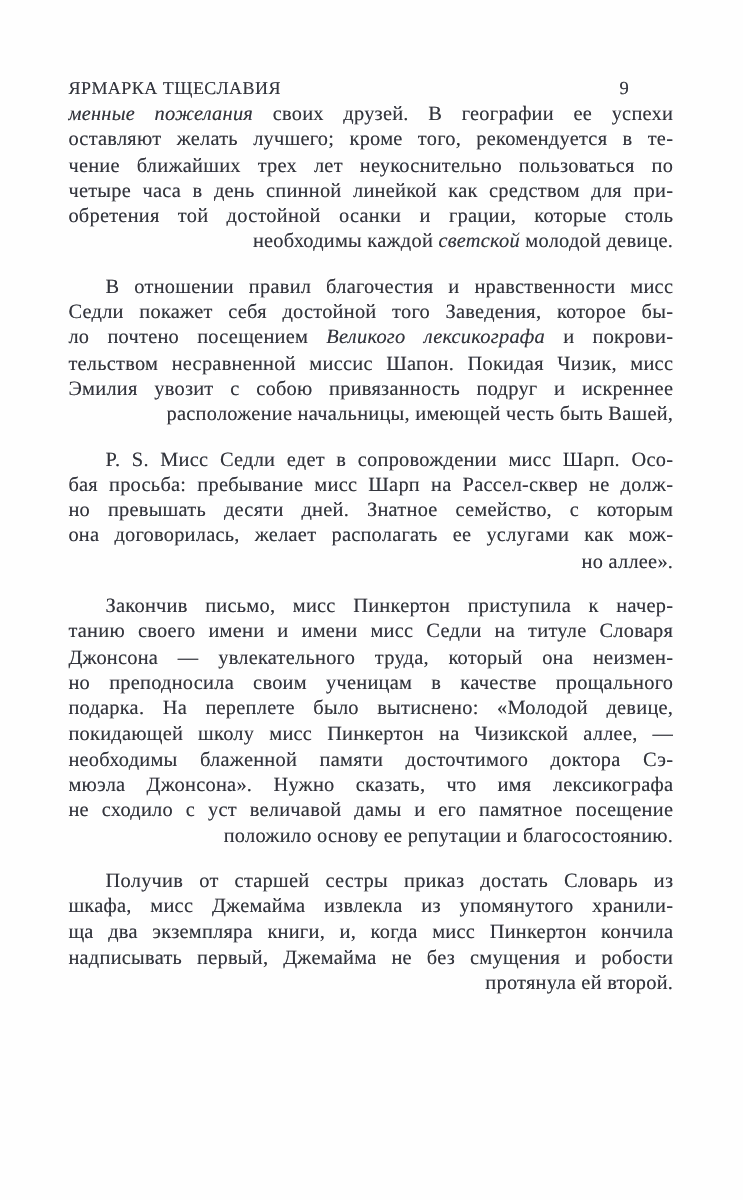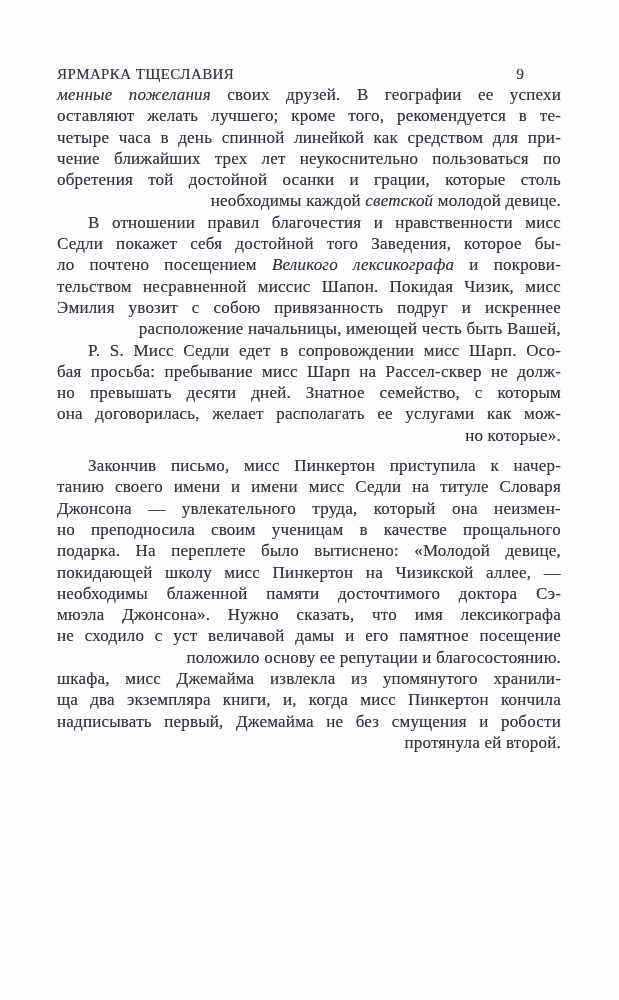--- a/index.html
+++ b/index.html
@@ -45,67 +45,68 @@
     line-height: 21.3px;
     letter-spacing: 0.2px;
     text-shadow: 0 0 0.55px rgba(51,53,61,0.55);
   }
   .para { margin: 0; }
   .para.gap { margin-top: 9px; }
   .line { min-height: 21.3px; }
   .line.j { text-align: justify; text-align-last: justify; }
   .line.l { text-align: right; }
   .line.r { text-align: right; }
-  .line.ind { text-indent: 31px; }
+  .line.ind { text-indent: 31px; margin-top: 16px; }
   .it { font-style: italic; }
 </style>
 </head>
 <body>
 
 <div class="page">
   <div class="running-header">
     <span class="running-title">ЯРМАРКА ТЩЕСЛАВИЯ</span>
     <span class="page-number">9</span>
   </div>
   <div class="text-content">
       <div class="para">
         <div class="line j"><span class="it">менные пожелания</span><span> своих друзей. В географии ее успехи</span></div>
         <div class="line j"><span>оставляют желать лучшего; кроме того, рекомендуется в те-</span></div>
+        <div class="line j"><span>чение ближайших трех лет неукоснительно пользоваться по</span></div>
         <div class="line j"><span>четыре часа в день спинной линейкой как средством для при-</span></div>
-        <div class="line j"><span>чение ближайших трех лет неукоснительно пользоваться по</span></div>
         <div class="line j"><span>обретения той достойной осанки и грации, которые столь</span></div>
         <div class="line l"><span>необходимы каждой </span><span class="it">светской</span><span> молодой девице.</span></div>
       </div>
       <div class="para">
         <div class="line j ind"><span>В отношении правил благочестия и нравственности мисс</span></div>
         <div class="line j"><span>Седли покажет себя достойной того Заведения, которое бы-</span></div>
         <div class="line j"><span>ло почтено посещением </span><span class="it">Великого лексикографа</span><span> и покрови-</span></div>
         <div class="line j"><span>тельством несравненной миссис Шапон. Покидая Чизик, мисс</span></div>
         <div class="line j"><span>Эмилия увозит с собою привязанность подруг и искреннее</span></div>
         <div class="line l"><span>расположение начальницы, имеющей честь быть Вашей,</span></div>
       </div>
       <div class="para">
         <div class="line j ind"><span>P. S. Мисс Седли едет в сопровождении мисс Шарп. Осо-</span></div>
         <div class="line j"><span>бая просьба: пребывание мисс Шарп на Рассел-сквер не долж-</span></div>
         <div class="line j"><span>но превышать десяти дней. Знатное семейство, с которым</span></div>
         <div class="line j"><span>она договорилась, желает располагать ее услугами как мож-</span></div>
-        <div class="line l"><span>но которые».</span></div>
+        <div class="line l"><span>но аллее».</span></div>
       </div>
       <div class="para gap">
         <div class="line j ind"><span>Закончив письмо, мисс Пинкертон приступила к начер-</span></div>
         <div class="line j"><span>танию своего имени и имени мисс Седли на титуле Словаря</span></div>
         <div class="line j"><span>Джонсона — увлекательного труда, который она неизмен-</span></div>
         <div class="line j"><span>но преподносила своим ученицам в качестве прощального</span></div>
         <div class="line j"><span>подарка. На переплете было вытиснено: «Молодой девице,</span></div>
         <div class="line j"><span>покидающей школу мисс Пинкертон на Чизикской аллее, —</span></div>
         <div class="line j"><span>необходимы блаженной памяти досточтимого доктора Сэ-</span></div>
         <div class="line j"><span>мюэла Джонсона». Нужно сказать, что имя лексикографа</span></div>
         <div class="line j"><span>не сходило с уст величавой дамы и его памятное посещение</span></div>
         <div class="line l"><span>положило основу ее репутации и благосостоянию.</span></div>
       </div>
       <div class="para">
+        <div class="line j ind"><span>Получив от старшей сестры приказ достать Словарь из</span></div>
         <div class="line j"><span>шкафа, мисс Джемайма извлекла из упомянутого хранили-</span></div>
         <div class="line j"><span>ща два экземпляра книги, и, когда мисс Пинкертон кончила</span></div>
         <div class="line j"><span>надписывать первый, Джемайма не без смущения и робости</span></div>
         <div class="line l"><span>протянула ей второй.</span></div>
       </div>
     </div>
 </div>
 
 </body></html>

